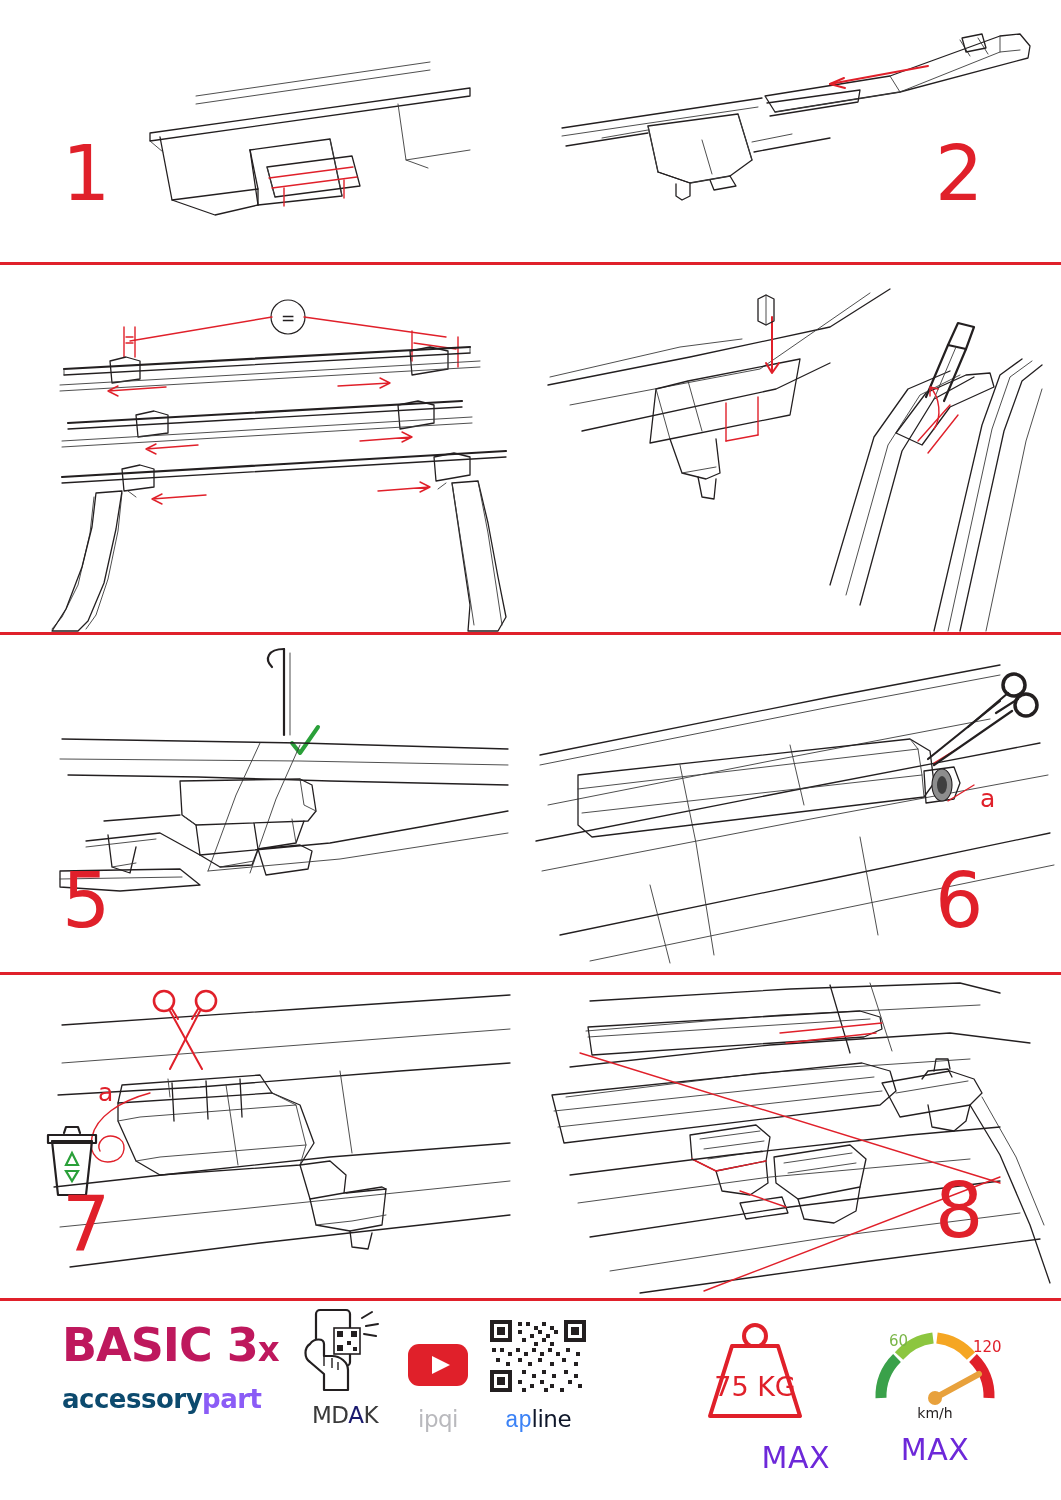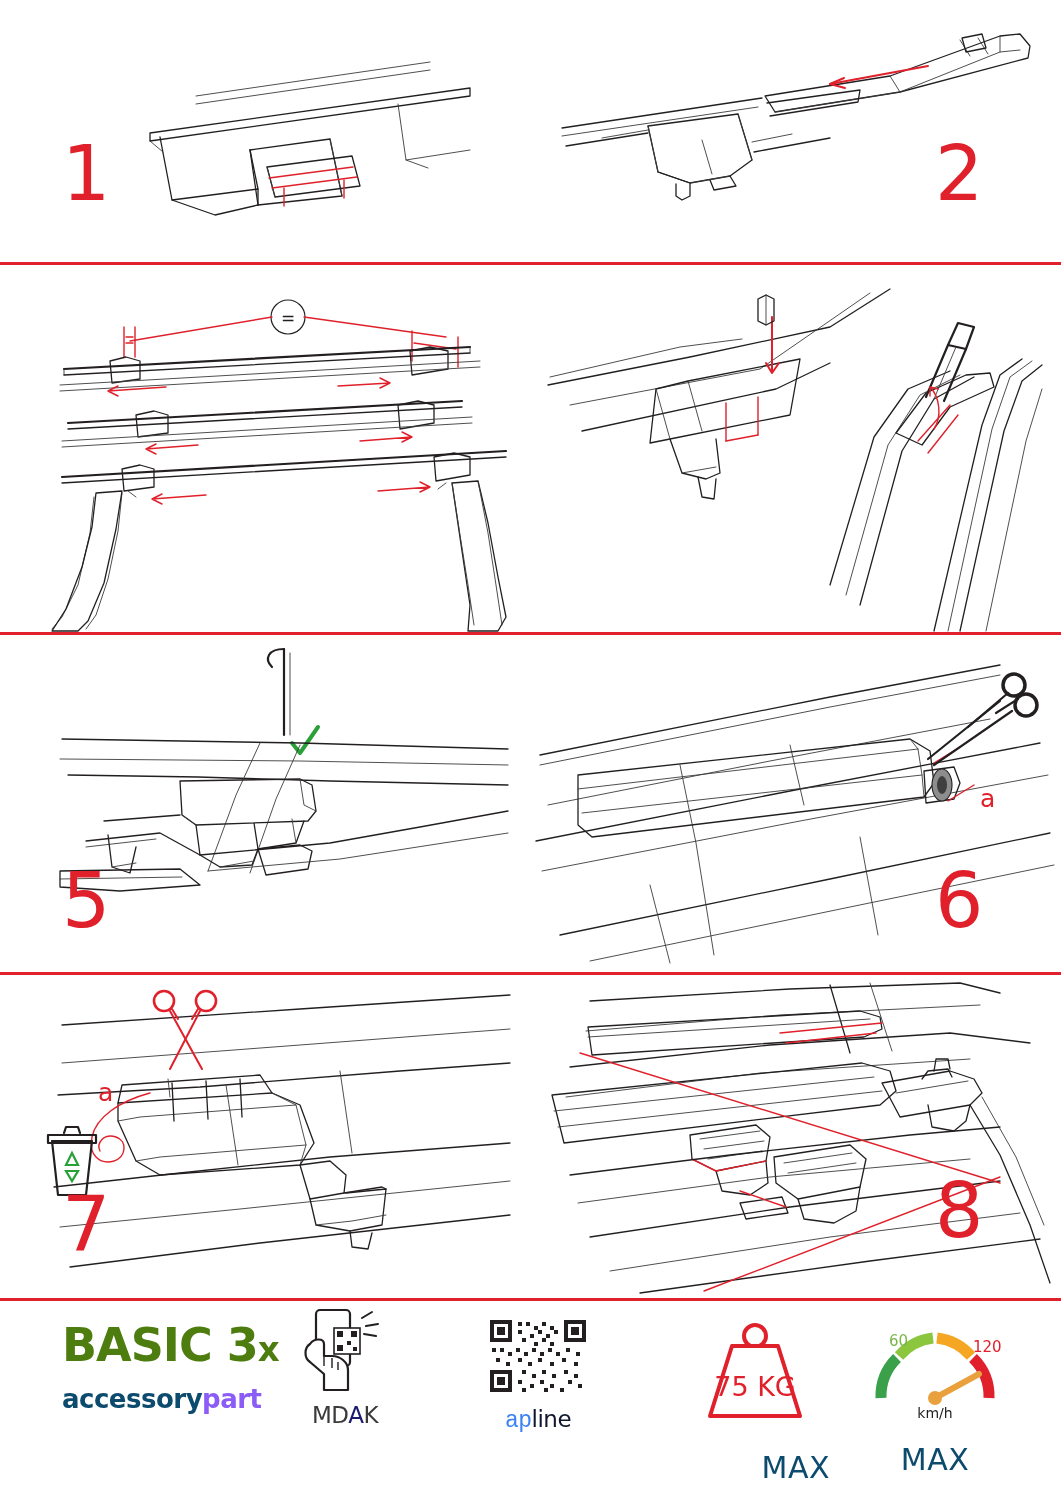--- a/index.html
+++ b/index.html
@@ -59,21 +59,21 @@
   .brand-block {
     position: absolute;
     left: 62px;
     top: 22px;
     width: 220px;
   }
   .brand-title {
     font-family: "DejaVu Sans", sans-serif;
     font-size: 46px;
     font-weight: bold;
-    color: #4d7c0f;
+    color: #be185d;
     letter-spacing: -1px;
     line-height: 1;
   }
   .brand-title .x { font-size: 34px; }
   .brand-sub {
     margin-top: 16px;
     font-family: "DejaVu Sans", sans-serif;
     font-size: 26px;
     font-weight: bold;
     letter-spacing: -0.5px;
@@ -95,22 +95,22 @@
   .lab-mdak .k { color: #1a1a6e; }
   .lab-ipqi { color: #b9b9bd; }
   .lab-apline .p1 { color: #3b82f6; font-family: Liberation Mono, monospace; }
   .lab-apline .p2 { color: #0f172a; }
 
   .weight-cell { position: absolute; left: 680px; top: 20px; text-align: right; width: 150px; }
   .speed-cell { position: absolute; left: 855px; top: 12px; text-align: center; width: 160px; }
   .max-text {
     font-family: "DejaVu Sans", sans-serif;
     font-size: 30px;
-    color: #0c4a6e;
-    margin-top: 18px;
+    color: #6d28d9;
+    margin-top: 8px;
     letter-spacing: 0.5px;
   }
   .kg-text {
     font-family: "DejaVu Sans", sans-serif;
     font-size: 27px;
     fill: #e0202a;
   }
 </style>
 </head>
 <body>
@@ -463,20 +463,27 @@
         <rect x="57" y="37" width="4" height="4" fill="#231f20"></rect>
         <rect x="63" y="43" width="4" height="4" fill="#231f20"></rect>
         <path d="M72 14 L82 8 M76 22 L88 20 M74 30 L86 32" stroke="#231f20" stroke-width="2" fill="none" stroke-linecap="round"></path>
         <path d="M20 40 C 14 44 14 54 20 58 L34 70 L34 86 L58 86 L58 66 C 58 58 50 52 42 52 L34 52 L34 40 C 34 34 24 34 20 40 Z" fill="#fff" stroke="#231f20" stroke-width="2.2" stroke-linejoin="round"></path>
         <path d="M34 52 L34 62" stroke="#231f20" stroke-width="1.4"></path>
         <path d="M42 54 L42 64 M48 58 L48 66" stroke="#231f20" stroke-width="1.4"></path>
       </svg>
       <div class="logo-label lab-mdak"><span>MD</span><span class="k">A</span><span>K</span></div>
     </div>
 
+    <div class="logo-cell" style="left:392px; top:22px; width:92px;">
+      <svg width="92" height="78" viewBox="0 0 92 78">
+        <rect x="16" y="22" width="60" height="42" rx="11" fill="#e0202a"></rect>
+        <path d="M40 34 L58 43 L40 52 Z" fill="#ffffff"></path>
+      </svg>
+      <div class="logo-label lab-ipqi">ipqi</div>
+    </div>
 
     <div class="logo-cell" style="left:478px; top:12px; width:120px;">
       <svg width="120" height="88" viewBox="0 0 120 88">
         <rect x="10" y="6" width="100" height="76" fill="#ffffff"></rect>
         <g fill="#231f20">
           <rect x="12" y="8" width="22" height="22"></rect>
             <rect x="16" y="12" width="14" height="14" fill="#fff"></rect>
             <rect x="19" y="15" width="8" height="8"></rect>
           <rect x="86" y="8" width="22" height="22"></rect>
             <rect x="90" y="12" width="14" height="14" fill="#fff"></rect>

